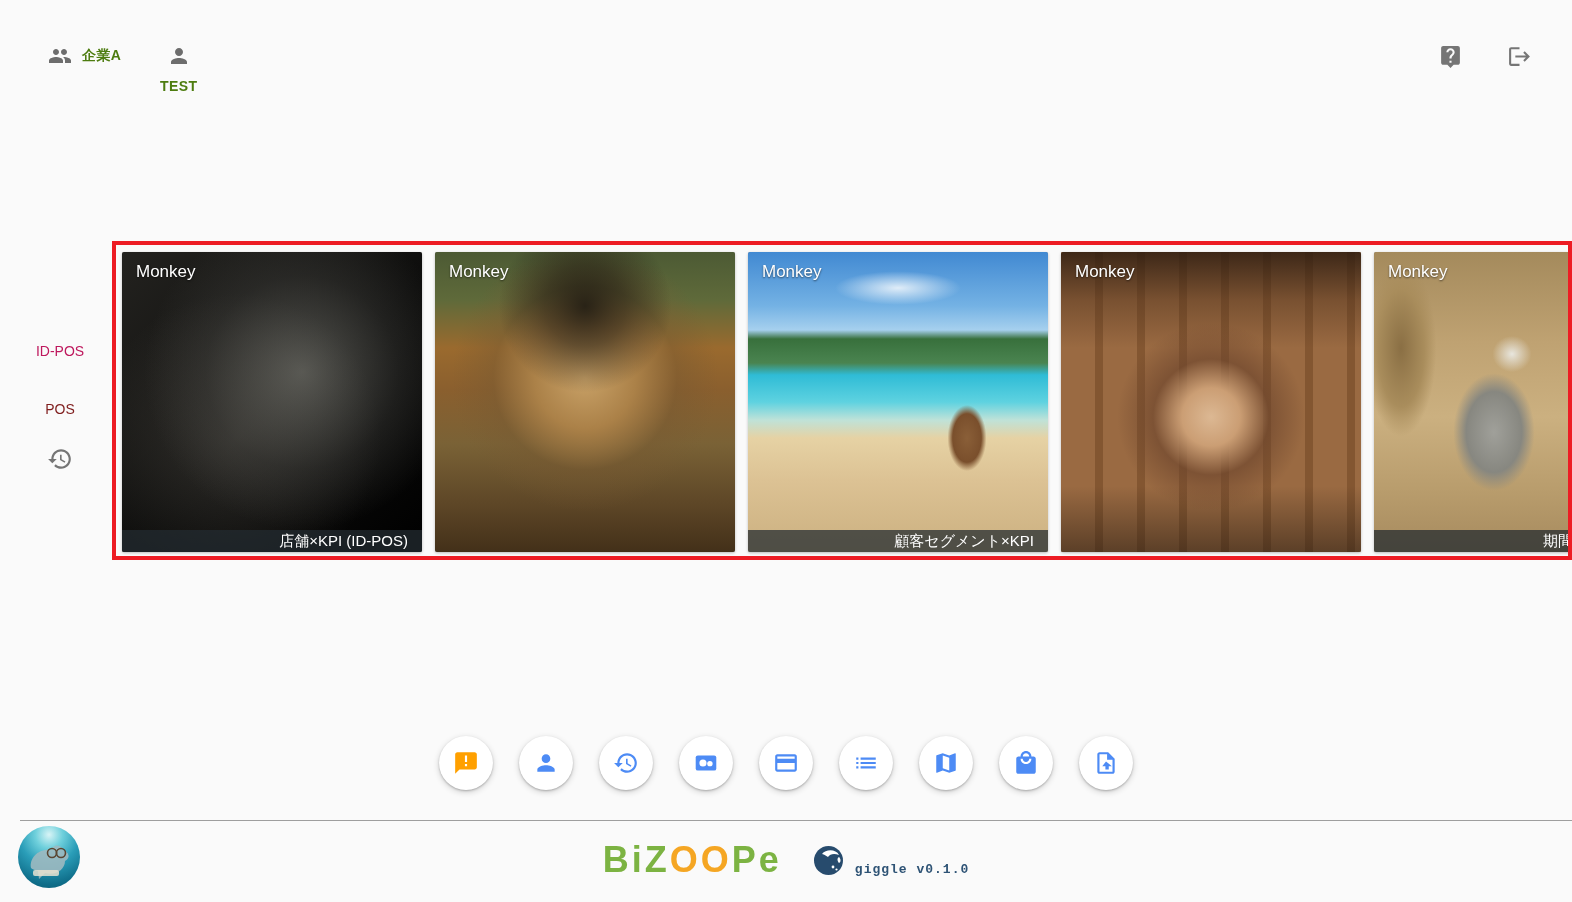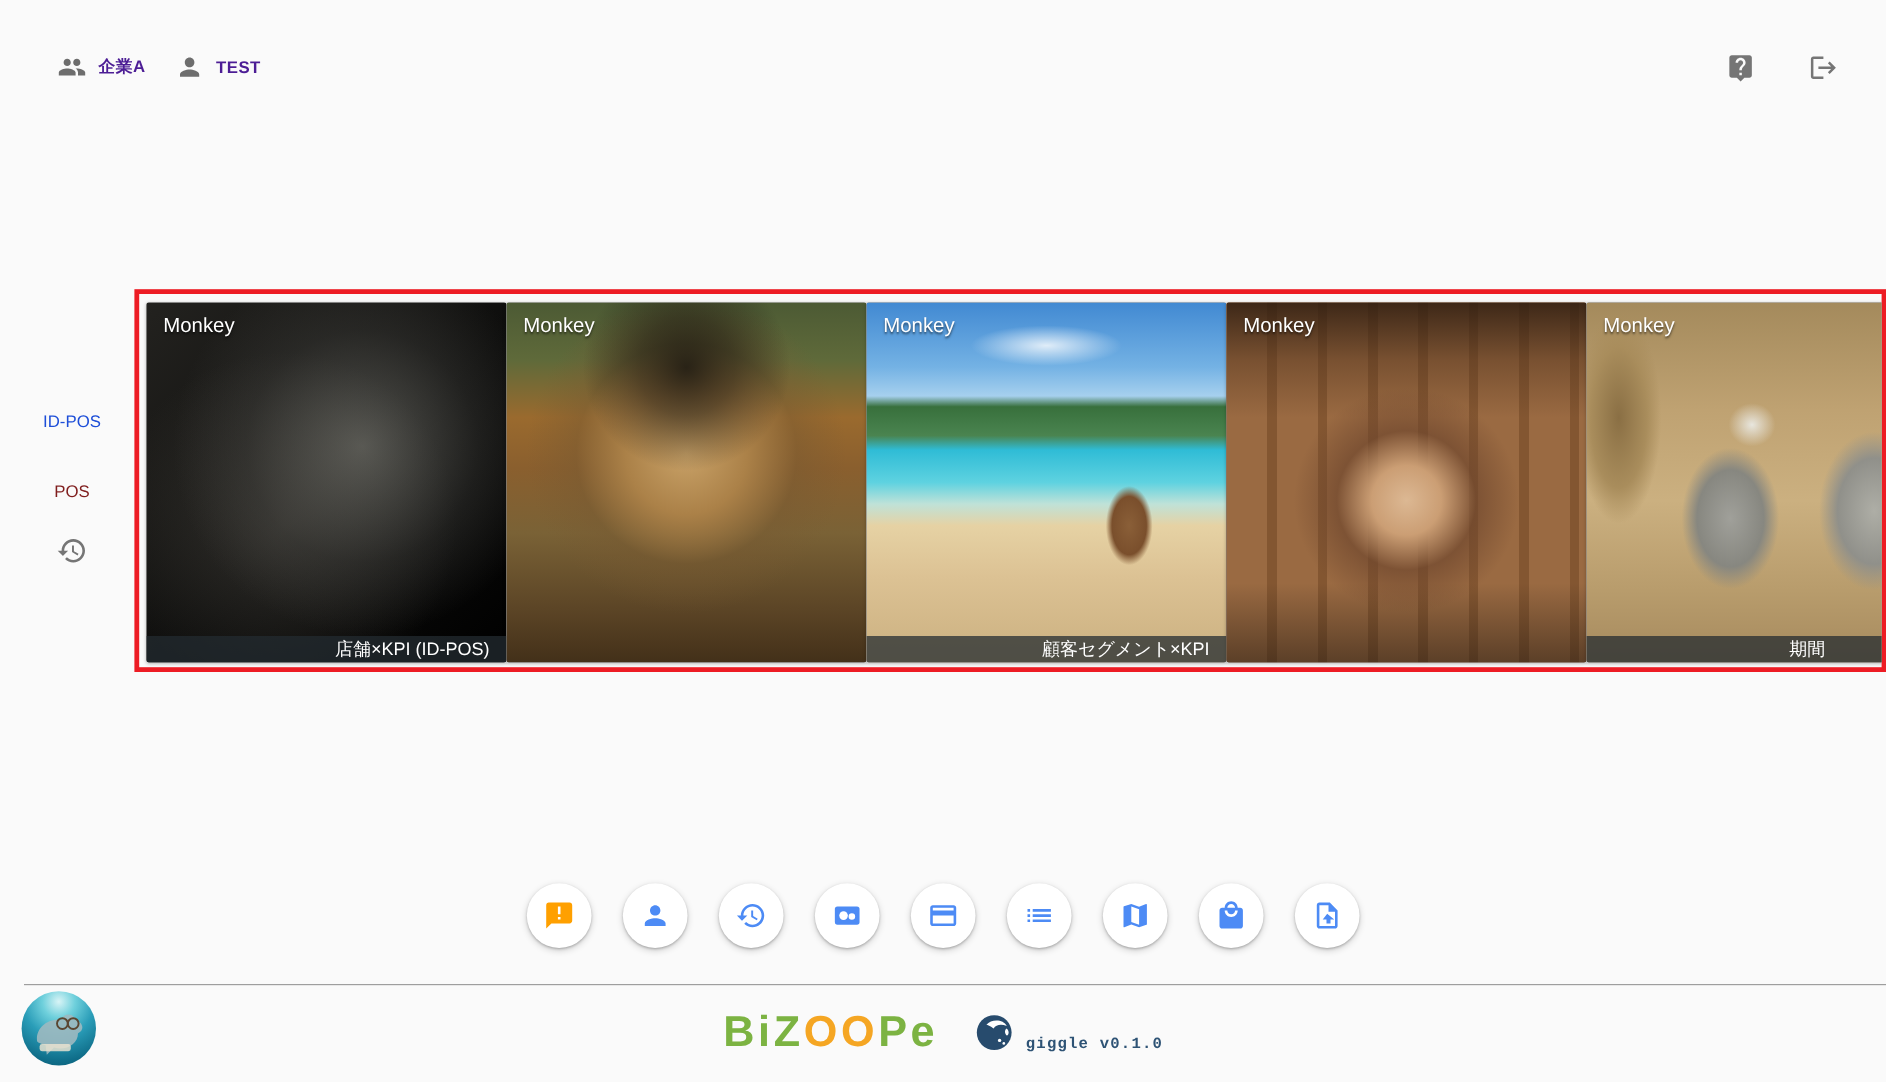--- a/index.html
+++ b/index.html
@@ -9,40 +9,40 @@
     background:#fafafa;
     font-family:"Liberation Sans", sans-serif;
     overflow:hidden;
     color:#212121;
   }
 
   
   .topbar { position:absolute; top:0; left:0; right:0; height:90px; }
   .tb-group { position:absolute; top:44px; display:flex; align-items:center; gap:10px; cursor:pointer; }
   .tb-company { left:48px; }
-  .tb-user { left:146px; }
+  .tb-user { left:160px;flex-direction:column; }
   .tb-group .glyph { color:#6d6d6d; display:flex; }
-  .tb-label { font-size:14px; font-weight:700; color:#4c1d95; letter-spacing:.4px; }
+  .tb-label { font-size:14px; font-weight:700; color:#4d7c0f; letter-spacing:.4px; }
   .tb-right { position:absolute; top:44px; right:40px; display:flex; gap:44px; }
   .tb-iconbtn { color:#757575; cursor:pointer; display:flex; }
 
   
   .side-item { position:absolute; left:0; width:120px; text-align:center; font-size:14px; font-weight:500; cursor:pointer; }
-  .side-idpos { top:343px; color:#1d4ed8; }
+  .side-idpos { top:343px; color:#be185d; }
   .side-pos { top:401px; color:#7f1d1d; }
   .side-history { position:absolute; left:0; width:120px; top:444px; text-align:center; color:#757575; cursor:pointer; }
   .side-history svg { margin-top:2px; }
 
   
   .strip {
     position:absolute; top:241px; left:112px; right:0; height:319px;
     border:4px solid #ed1c24; background:#fafafa;
   }
   .strip-inner {
-    display:flex; padding:7px 0 4px 6px;
+    display:flex; gap:13px; padding:7px 0 4px 6px;
     overflow:hidden; height:100%;align-items:center;
   }
   .card {
     position:relative; flex:0 0 300px; width:300px; height:300px;
     border-radius:2px; overflow:hidden; cursor:pointer;
     box-shadow:0 1px 3px rgba(0,0,0,.25);
     background:#888;
   }
   .card-title {
     position:absolute; top:10px; left:14px; color:#fff; font-size:17px;

